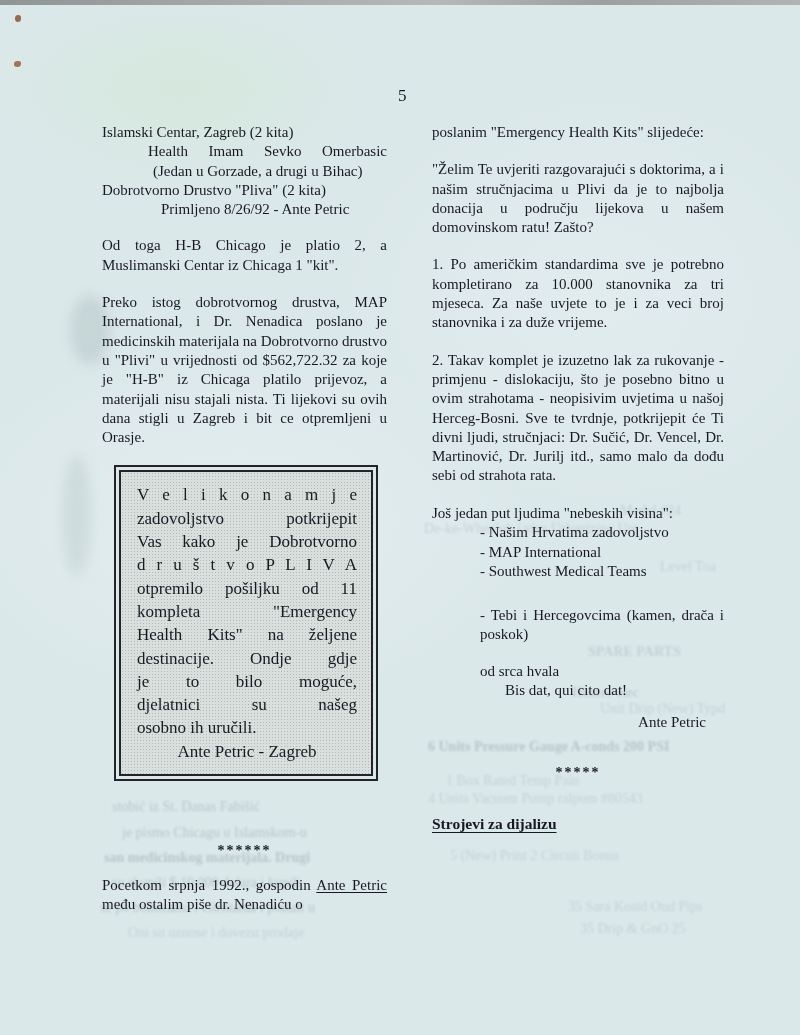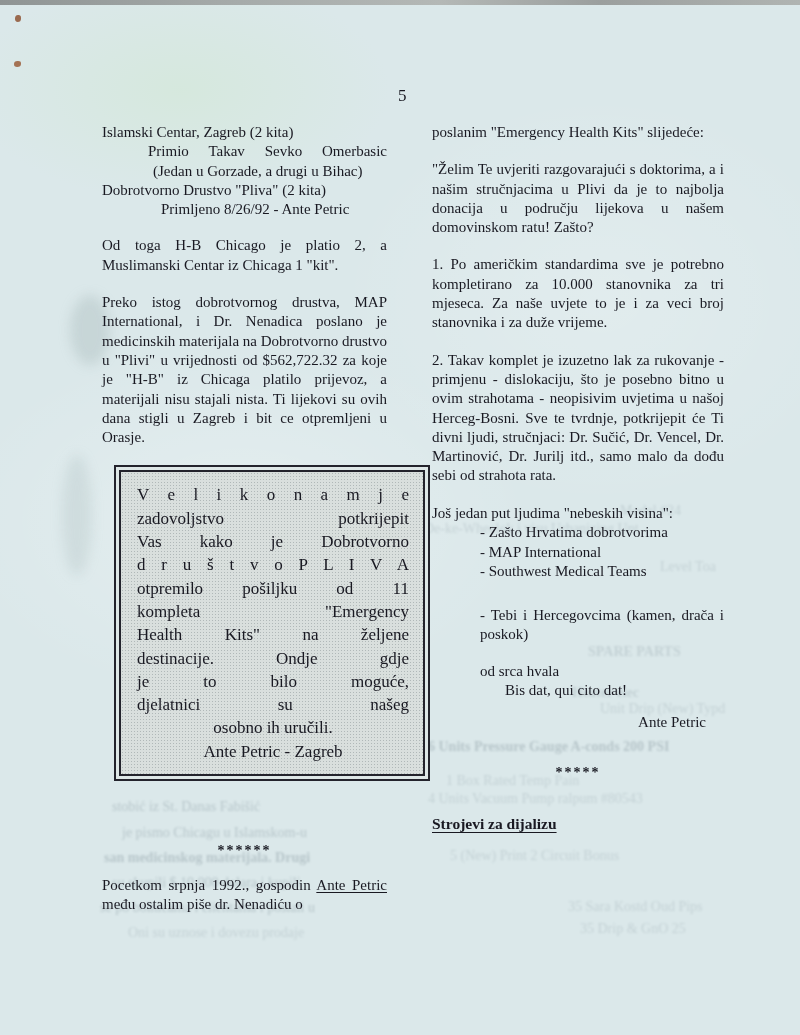--- a/index.html
+++ b/index.html
@@ -36,35 +36,35 @@
   .txt { font-size:15px; line-height:19.3px; text-align:justify; margin:0 0 18px 0; }
   .line { font-size:15px; line-height:19.3px; }
   .indent-1 { margin-left:46px; text-align:justify; text-align-last:justify; }
   .indent-2 { margin-left:51px; }
   .indent-3 { margin-left:59px; }
 
   .u { text-decoration:underline; text-underline-offset:2px; }
 
   .notice-box {
     box-sizing:border-box;
-    width:316px;
+    width:264px;
     margin:8px 0 0 12px;
     border:2px solid #23232c;
     padding:3px;
     background:#dee7e7;
   }
   .notice-box-inner {
     border:2px solid #23232c;
     padding:11px 14px 11px 16px;
     background-color:#d9dfdd;
     background-image:radial-gradient(rgba(85,95,100,0.30) 0.6px, rgba(0,0,0,0) 0.8px);
     background-size:3px 3px;
   }
   .box-line { font-size:17px; line-height:23.3px; text-align:justify; text-align-last:justify; }
-  .box-line-last { font-size:17px; line-height:23.3px; text-align:center; }
+  .box-line-last { font-size:17px; line-height:23.3px; text-align:left; }
   .box-sig { font-size:17px; line-height:23.3px; text-align:center; }
 
   .stars { text-align:center; font-weight:bold; font-size:14px; letter-spacing:2px; margin:0; }
   .stars-left { margin-top:62px; margin-bottom:17px; }
   .stars-right { margin-top:33px; margin-bottom:0; }
 
   .list-block { margin:0 0 0 48px; }
   .list-item { font-size:15px; line-height:19.5px; text-align:left; }
   .thanks-1 { margin:17px 0 0 48px; font-size:15px; line-height:19.3px; }
   .thanks-2 { margin:0 0 13px 73px; font-size:15px; line-height:19.3px; }
@@ -109,21 +109,21 @@
   <div class="ghost dim" style="left:450px; top:848px;">5 (New) Print 2 Circuit Bonus</div>
   <div class="ghost dim" style="left:568px; top:899px;">35 Sara Kostd Oud Pips</div>
   <div class="ghost dim" style="left:580px; top:921px;">35 Drip &amp; GnO 25</div>
 
   <div class="page-number">5</div>
 
   <div class="col col-left">
 
     <div>
       <div class="line">Islamski Centar, Zagreb (2 kita)</div>
-      <div class="line indent-1">Primio Takav Sevko Omerbasic</div>
+      <div class="line indent-1">Health Imam Sevko Omerbasic</div>
       <div class="line indent-2">(Jedan u Gorzade, a drugi u Bihac)</div>
       <div class="line">Dobrotvorno Drustvo "Pliva" (2 kita)</div>
       <div class="line indent-3">Primljeno 8/26/92 - Ante Petric</div>
     </div>
 
     <p class="txt" style="margin-top:17px;">Od toga H-B Chicago je platio 2, a Muslimanski Centar iz Chicaga 1 "kit".</p>
 
     <p class="txt">Preko istog dobrotvornog drustva, MAP International, i Dr. Nenadica poslano je medicinskih materijala na Dobrotvorno drustvo u "Plivi" u vrijednosti od $562,722.32 za koje je "H-B" iz Chicaga platilo prijevoz, a materijali nisu stajali nista. Ti lijekovi su ovih dana stigli u Zagreb i bit ce otpremljeni u Orasje.</p>
 
     <div class="notice-box">
@@ -155,21 +155,21 @@
 
     <p class="txt">"Želim Te uvjeriti razgovarajući s doktorima, a i našim stručnjacima u Plivi da je to najbolja donacija u području lijekova u našem domovinskom ratu!  Zašto?</p>
 
     <p class="txt">1.  Po američkim standardima sve je potrebno kompletirano za 10.000 stanovnika za tri mjeseca.  Za naše uvjete to je i za veci broj stanovnika i za duže vrijeme.</p>
 
     <p class="txt">2.  Takav komplet je izuzetno lak za rukovanje - primjenu - dislokaciju, što je posebno bitno u ovim strahotama - neopisivim uvjetima u našoj Herceg-Bosni. Sve te tvrdnje, potkrijepit će Ti divni ljudi, stručnjaci: Dr. Sučić, Dr. Vencel, Dr. Martinović, Dr. Jurilj itd., samo malo da dođu sebi od strahota rata.</p>
 
     <div class="line" style="margin-top:15px;">Još jedan put ljudima "nebeskih visina":</div>
 
     <div class="list-block">
-      <div class="list-item">- Zašto Hrvatima dobrotvorima</div>
+      <div class="list-item">- Našim Hrvatima zadovoljstvo</div>
       <div class="list-item">- MAP International</div>
       <div class="list-item">- Southwest Medical Teams</div>
       <div class="list-item" style="text-align:justify;margin-top:24px;">- Tebi i Hercegovcima (kamen, drača i poskok)</div>
     </div>
 
     <div class="thanks-1">od srca hvala</div>
     <div class="thanks-2">Bis dat, qui cito dat!</div>
     <div class="sig-right">Ante Petric</div>
 
     <p class="stars stars-right">*****</p>

